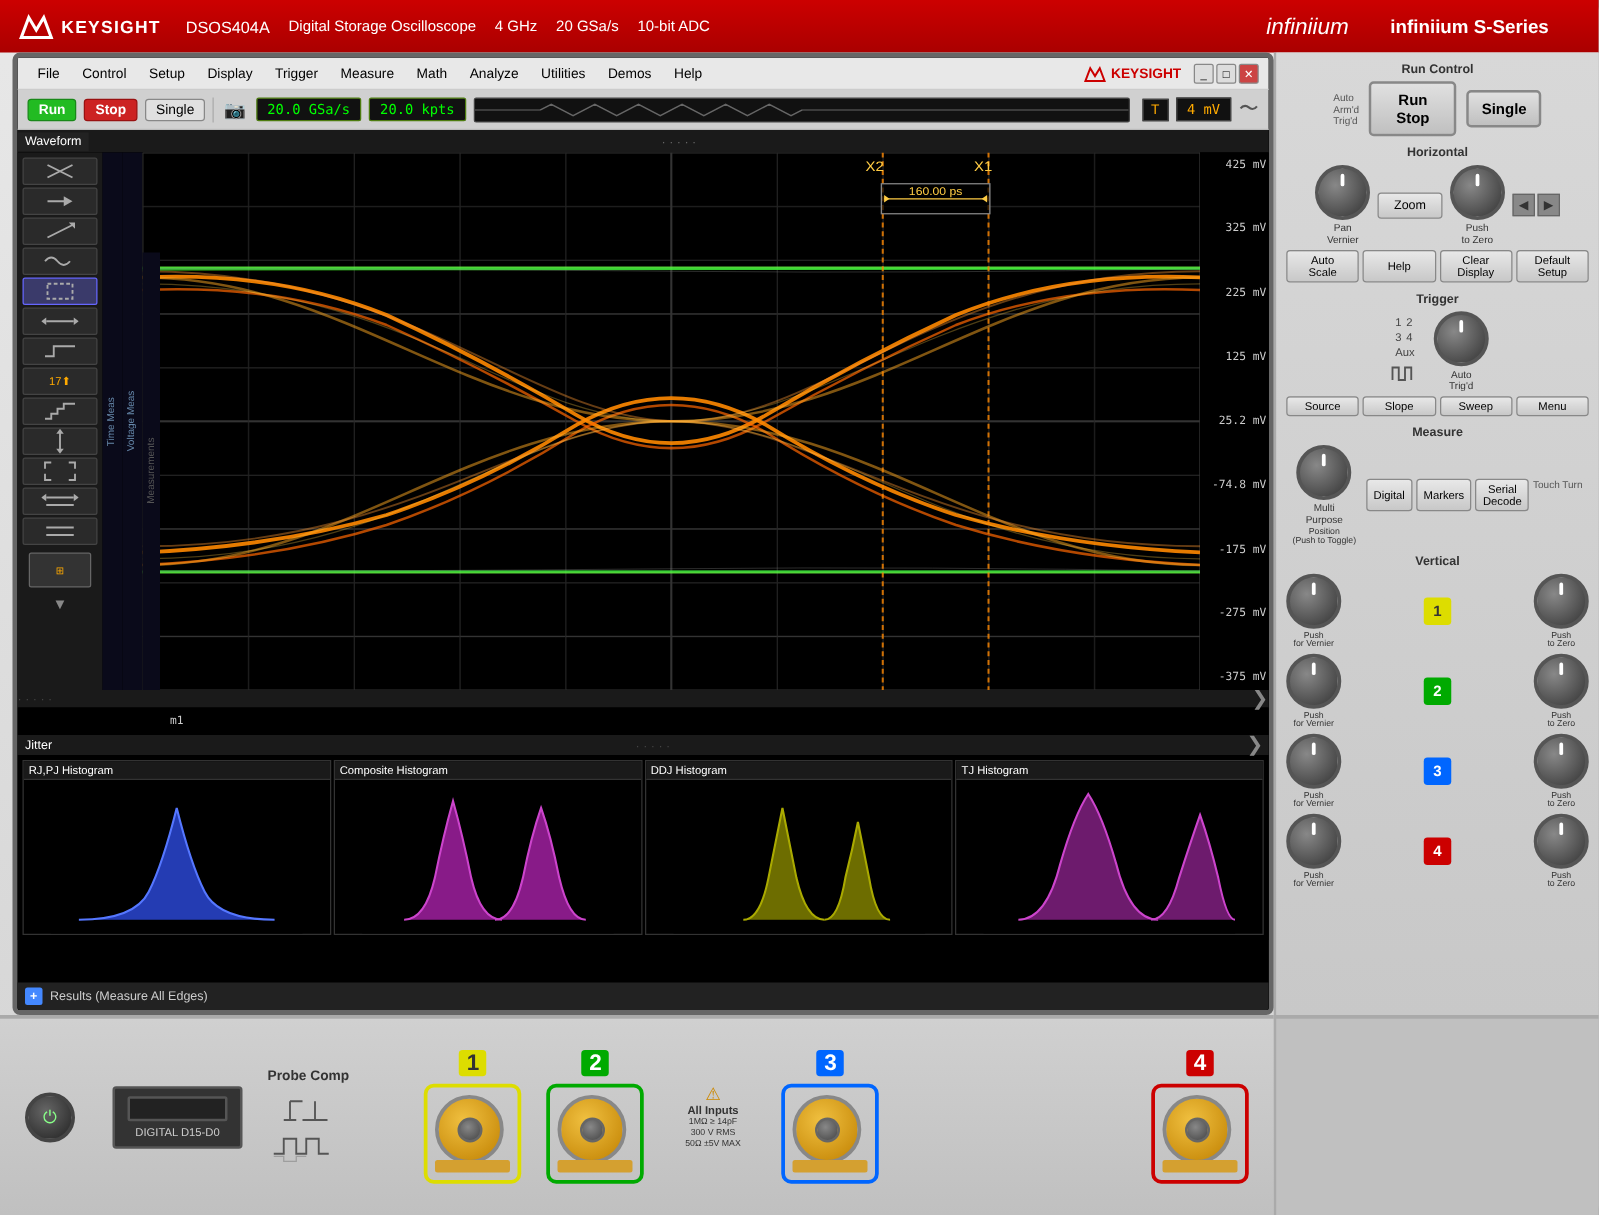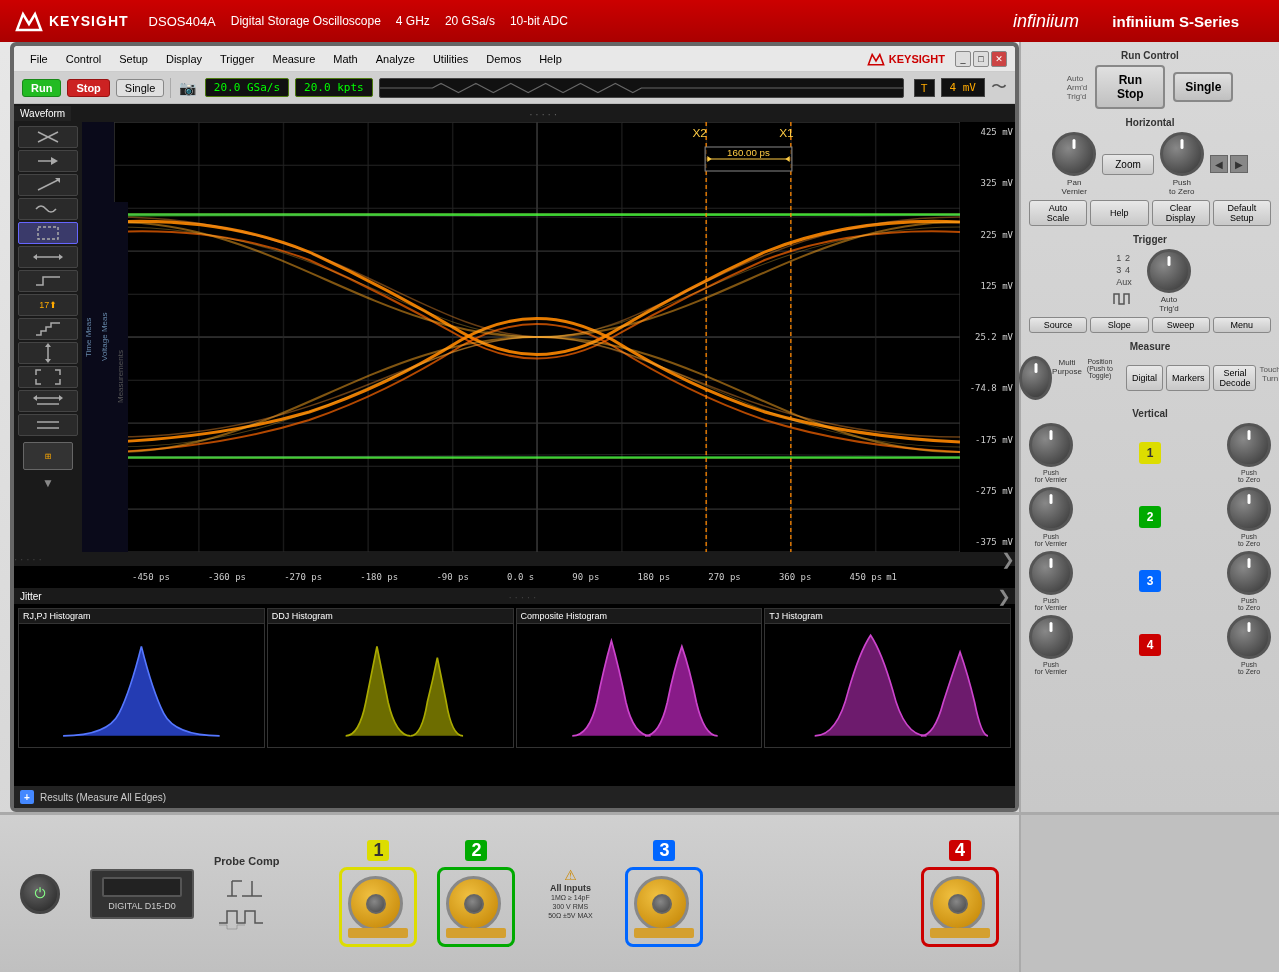--- a/index.html
+++ b/index.html
@@ -828,33 +828,20 @@
           <span class="y-label">-375 mV</span>
         </div>
       </div>
 
       <div style="background:#1a1a1a; height:14px; display:flex; align-items:center; justify-content:center;">
         <span style="color:#444; font-size:10px;">· · · · ·</span>
         <div style="margin-left:auto; width:14px; height:14px; display:flex; align-items:center; justify-content:center; cursor:pointer; color:#888;">❯</div>
       </div>
 
       <div style="background:#000; height:22px; display:flex; align-items:center; padding:0 118px 0 118px;">
-        <div style="flex:1; display:flex; justify-content:space-between; align-items:center;">
-          <span class="x-label">-450 ps</span>
-          <span class="x-label">-360 ps</span>
-          <span class="x-label">-270 ps</span>
-          <span class="x-label">-180 ps</span>
-          <span class="x-label">-90 ps</span>
-          <span class="x-label">0.0 s</span>
-          <span class="x-label">90 ps</span>
-          <span class="x-label">180 ps</span>
-          <span class="x-label">270 ps</span>
-          <span class="x-label">360 ps</span>
-          <span class="x-label">450 ps</span>
-        </div>
         <span class="x-label" style="padding-left:4px;">m1</span>
       </div>
 
       <div style="background:#1a1a1a; height:16px; display:flex; align-items:center;">
         <span style="color:white; font-size:10px; padding:2px 6px;">Jitter</span>
         <div style="flex:1; text-align:center;">
           <span style="color:#444; font-size:10px;">· · · · ·</span>
         </div>
         <div style="width:14px; height:14px; display:flex; align-items:center; justify-content:center; cursor:pointer; color:#888; margin-right:4px;">❯</div>
       </div>
@@ -868,43 +855,43 @@
               <rect width="180" height="110" fill="#000"></rect>
 
               <path d="M20,100 Q60,100 70,80 Q80,60 90,20 Q100,60 110,80 Q120,100 160,100" fill="#3355ff" opacity="0.7"></path>
               <path d="M20,100 Q60,100 70,80 Q80,60 90,20 Q100,60 110,80 Q120,100 160,100" fill="none" stroke="#5577ff" stroke-width="1.5"></path>
             </svg>
           </div>
         </div>
 
 
         <div class="jitter-chart">
+          <div class="jitter-chart-title">Composite Histogram</div>
+          <div class="jitter-chart-body">
+            <svg width="100%" height="100%" viewBox="0 0 180 110">
+              <rect width="180" height="110" fill="#000"></rect>
+
+              <path d="M30,100 Q45,100 52,70 Q58,40 65,15 Q72,40 78,70 Q85,100 100,100" fill="#aa22aa" opacity="0.8"></path>
+              <path d="M30,100 Q45,100 52,70 Q58,40 65,15 Q72,40 78,70 Q85,100 100,100" fill="none" stroke="#cc44cc" stroke-width="1.5"></path>
+              <path d="M95,100 Q108,100 115,70 Q121,40 128,20 Q135,40 141,70 Q148,100 160,100" fill="#aa22aa" opacity="0.8"></path>
+              <path d="M95,100 Q108,100 115,70 Q121,40 128,20 Q135,40 141,70 Q148,100 160,100" fill="none" stroke="#cc44cc" stroke-width="1.5"></path>
+            </svg>
+          </div>
+        </div>
+
+        <div class="jitter-chart">
           <div class="jitter-chart-title">DDJ Histogram</div>
           <div class="jitter-chart-body">
             <svg width="100%" height="100%" viewBox="0 0 180 110">
               <rect width="180" height="110" fill="#000"></rect>
 
               <path d="M50,100 Q62,100 68,70 Q73,45 78,20 Q83,45 88,70 Q95,100 108,100" fill="#888800" opacity="0.8"></path>
               <path d="M50,100 Q62,100 68,70 Q73,45 78,20 Q83,45 88,70 Q95,100 108,100" fill="none" stroke="#aaaa00" stroke-width="1.5"></path>
               <path d="M108,100 Q118,100 123,70 Q128,50 132,30 Q136,50 140,70 Q145,100 155,100" fill="#888800" opacity="0.8"></path>
               <path d="M108,100 Q118,100 123,70 Q128,50 132,30 Q136,50 140,70 Q145,100 155,100" fill="none" stroke="#aaaa00" stroke-width="1.5"></path>
-            </svg>
-          </div>
-        </div>
-
-        <div class="jitter-chart">
-          <div class="jitter-chart-title">Composite Histogram</div>
-          <div class="jitter-chart-body">
-            <svg width="100%" height="100%" viewBox="0 0 180 110">
-              <rect width="180" height="110" fill="#000"></rect>
-
-              <path d="M30,100 Q45,100 52,70 Q58,40 65,15 Q72,40 78,70 Q85,100 100,100" fill="#aa22aa" opacity="0.8"></path>
-              <path d="M30,100 Q45,100 52,70 Q58,40 65,15 Q72,40 78,70 Q85,100 100,100" fill="none" stroke="#cc44cc" stroke-width="1.5"></path>
-              <path d="M95,100 Q108,100 115,70 Q121,40 128,20 Q135,40 141,70 Q148,100 160,100" fill="#aa22aa" opacity="0.8"></path>
-              <path d="M95,100 Q108,100 115,70 Q121,40 128,20 Q135,40 141,70 Q148,100 160,100" fill="none" stroke="#cc44cc" stroke-width="1.5"></path>
             </svg>
           </div>
         </div>
 
         <div class="jitter-chart">
           <div class="jitter-chart-title">TJ Histogram</div>
           <div class="jitter-chart-body">
             <svg width="100%" height="100%" viewBox="0 0 180 110">
               <rect width="180" height="110" fill="#000"></rect>
 
@@ -994,21 +981,21 @@
         <button class="small-btn">Source</button>
         <button class="small-btn">Slope</button>
         <button class="small-btn">Sweep</button>
         <button class="small-btn">Menu</button>
       </div>
     </div>
 
     <div class="panel-section">
       <div class="panel-section-title">Measure</div>
       <div style="display:flex; align-items:center; gap:8px; justify-content:center;">
-        <div style="display:flex; flex-direction:row; ">
+        <div style="display:flex; flex-direction:column; align-items:center;">
           <div class="knob"></div>
           <div class="knob-label">Multi<br>Purpose</div>
           <div class="knob-label" style="font-size:7px;">Position<br>(Push to Toggle)</div>
         </div>
         <div style="display:flex; flex-direction:row; gap:3px;">
           <button class="small-btn">Digital</button>
           <button class="small-btn">Markers</button>
           <button class="small-btn">Serial<br>Decode</button>
           <span style="font-size:8px; color:#555; text-align:center;">Touch Turn</span>
         </div>

